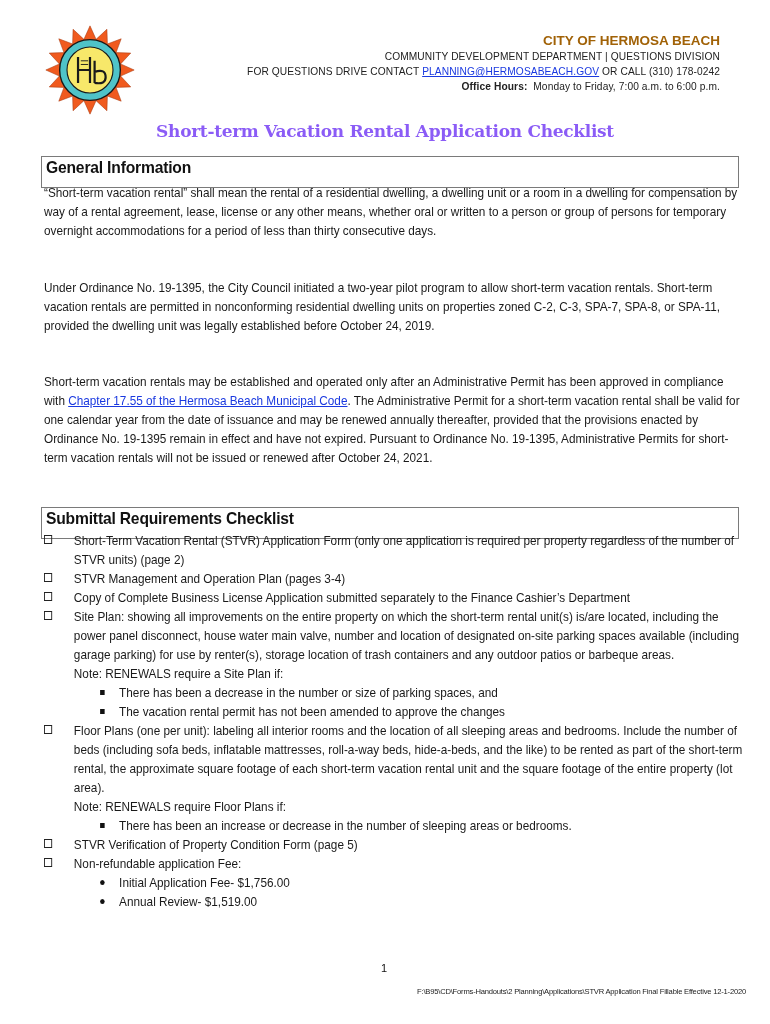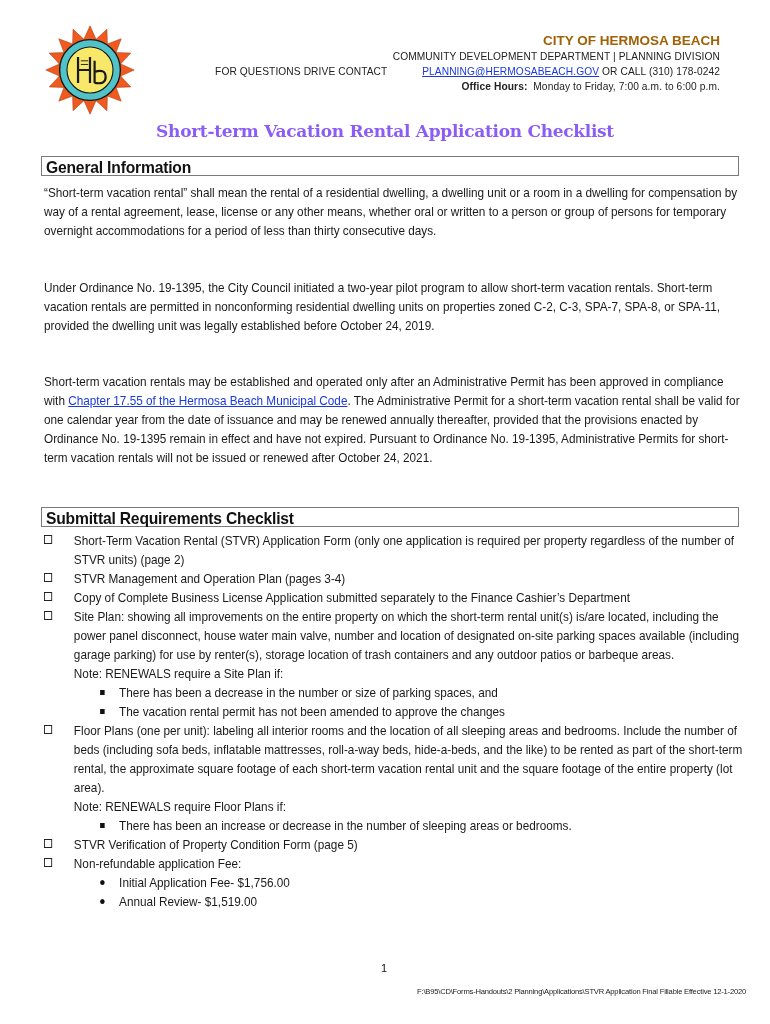--- a/index.html
+++ b/index.html
@@ -3,27 +3,27 @@
   <meta charset="utf-8">
   <style>
     html, body { margin: 0; padding: 0; background: #ffffff; }
     body { width: 770px; height: 1024px; position: relative; overflow: hidden; color: #111; }
 
     #logo { position: absolute; left: 44px; top: 24px; width: 92px; height: 92px; }
 
     #header { position: absolute; right: 50px; top: 33px; text-align: right; font-family: "Liberation Sans", sans-serif; color: #222; }
     #header .city { font-weight: bold; font-size: 13.5px; line-height: 16px; color: #a16207; }
     #header .line { font-size: 10.2px; line-height: 15px; letter-spacing: 0.1px; }
-    #header a { color: #1a39e0; text-decoration: underline; margin-left: 32px; }
+    #header a { color: #1a39e0; text-decoration: underline; }
     #header .hours-label { font-weight: bold; }
 
     #doc-title { position: absolute; left: 0; width: 770px; top: 121px; text-align: center;
       font-family: "DejaVu Serif", "Liberation Serif", serif; font-weight: bold; font-size: 17px; color: #8b5cf6; letter-spacing: -0.3px; }
 
-    .section-box { position: absolute; left: 41px; width: 698px; height: 20px; border: 1px solid #7a7a7a; box-sizing: border-box; }
+    .section-box { position: absolute; left: 41px; width: 698px; height: 32px; border: 1px solid #7a7a7a; box-sizing: border-box; }
     .section-box span { position: absolute; left: 4px; top: 1px; font-family: "Liberation Sans", sans-serif; font-weight: bold; font-size: 17px; color: #111; letter-spacing: -0.2px; transform: scaleX(0.92); transform-origin: left; white-space: nowrap; }
 
     .para { position: absolute; left: 44px; width: 700px; font-family: "Liberation Sans", sans-serif; font-size: 13px; line-height: 19px; color: #1a1a1a; transform: scaleX(0.905); transform-origin: left top; width: 775px; }
     .para a { color: #1a39e0; text-decoration: underline; }
 
     .check-list { position: absolute; left: 44px; top: 531px; width: 780px; font-family: "Liberation Sans", sans-serif; font-size: 13px; line-height: 19px; color: #1a1a1a; transform: scaleX(0.905); transform-origin: left top; }
     .check-item { position: relative; padding-left: 33px; }
     .checkbox { position: absolute; left: 0; top: 4px; width: 9px; height: 9px; border: 1px solid #222; box-sizing: border-box; cursor: pointer; }
     .sub-list { margin: 0; padding: 0; list-style: none; }
     .sub-list li { position: relative; padding-left: 50px; }
@@ -41,21 +41,21 @@
       <polygon points="50.0,2.0 56.6,16.7 68.4,5.7 68.9,21.7 83.9,16.1 78.3,31.1 94.3,31.6 83.3,43.4 98.0,50.0 83.3,56.6 94.3,68.4 78.3,68.9 83.9,83.9 68.9,78.3 68.4,94.3 56.6,83.3 50.0,98.0 43.4,83.3 31.6,94.3 31.1,78.3 16.1,83.9 21.7,68.9 5.7,68.4 16.7,56.6 2.0,50.0 16.7,43.4 5.7,31.6 21.7,31.1 16.1,16.1 31.1,21.7 31.6,5.7 43.4,16.7" fill="#f05a1e" stroke="#a83a10" stroke-width="0.6"></polygon>
     </g>
   <circle cx="50" cy="50" r="33" fill="#4fc3c8" stroke="#1a1a1a" stroke-width="1.5"></circle>
   <circle cx="50" cy="50" r="25" fill="#f7e86a" stroke="#1a1a1a" stroke-width="1.2"></circle>
   <path d="M37 36 V64 M37 50 H50 M50 36 V64 M55 40 V64 M55 52 Q67 48 67 58 Q67 66 55 64" fill="none" stroke="#1a1a1a" stroke-width="2.4"></path>
   <path d="M40 40 H48 M40 44 H48" stroke="#1a1a1a" stroke-width="1"></path>
 </svg>
 
 <div id="header">
   <div class="city">CITY OF HERMOSA BEACH</div>
-  <div class="line">COMMUNITY DEVELOPMENT DEPARTMENT | PLANNING DIVISION</div>
+  <div class="line">COMMUNITY DEVELOPMENT DEPARTMENT | QUESTIONS DIVISION</div>
   <div class="line"><span>FOR QUESTIONS DRIVE CONTACT </span><a href="#">PLANNING@HERMOSABEACH.GOV</a><span> OR CALL (310) 178-0242</span></div>
   <div class="line"><span class="hours-label">Office Hours:</span><span style="white-space:pre">  Monday to Friday, 7:00 a.m. to 6:00 p.m.</span></div>
 </div>
 
 <div id="doc-title">Short-term Vacation Rental Application Checklist</div>
 
 <div class="section-box" style="top:156px">
   <span>General Information</span>
 </div>
 <div class="para" style="top:183px"> “Short-term vacation rental” shall mean the rental of a residential dwelling, a dwelling unit or a room in a dwelling for compensation by way of a rental agreement, lease, license or any other means, whether oral or written to a person or group of persons for temporary overnight accommodations for a period of less than thirty consecutive days.</div>

